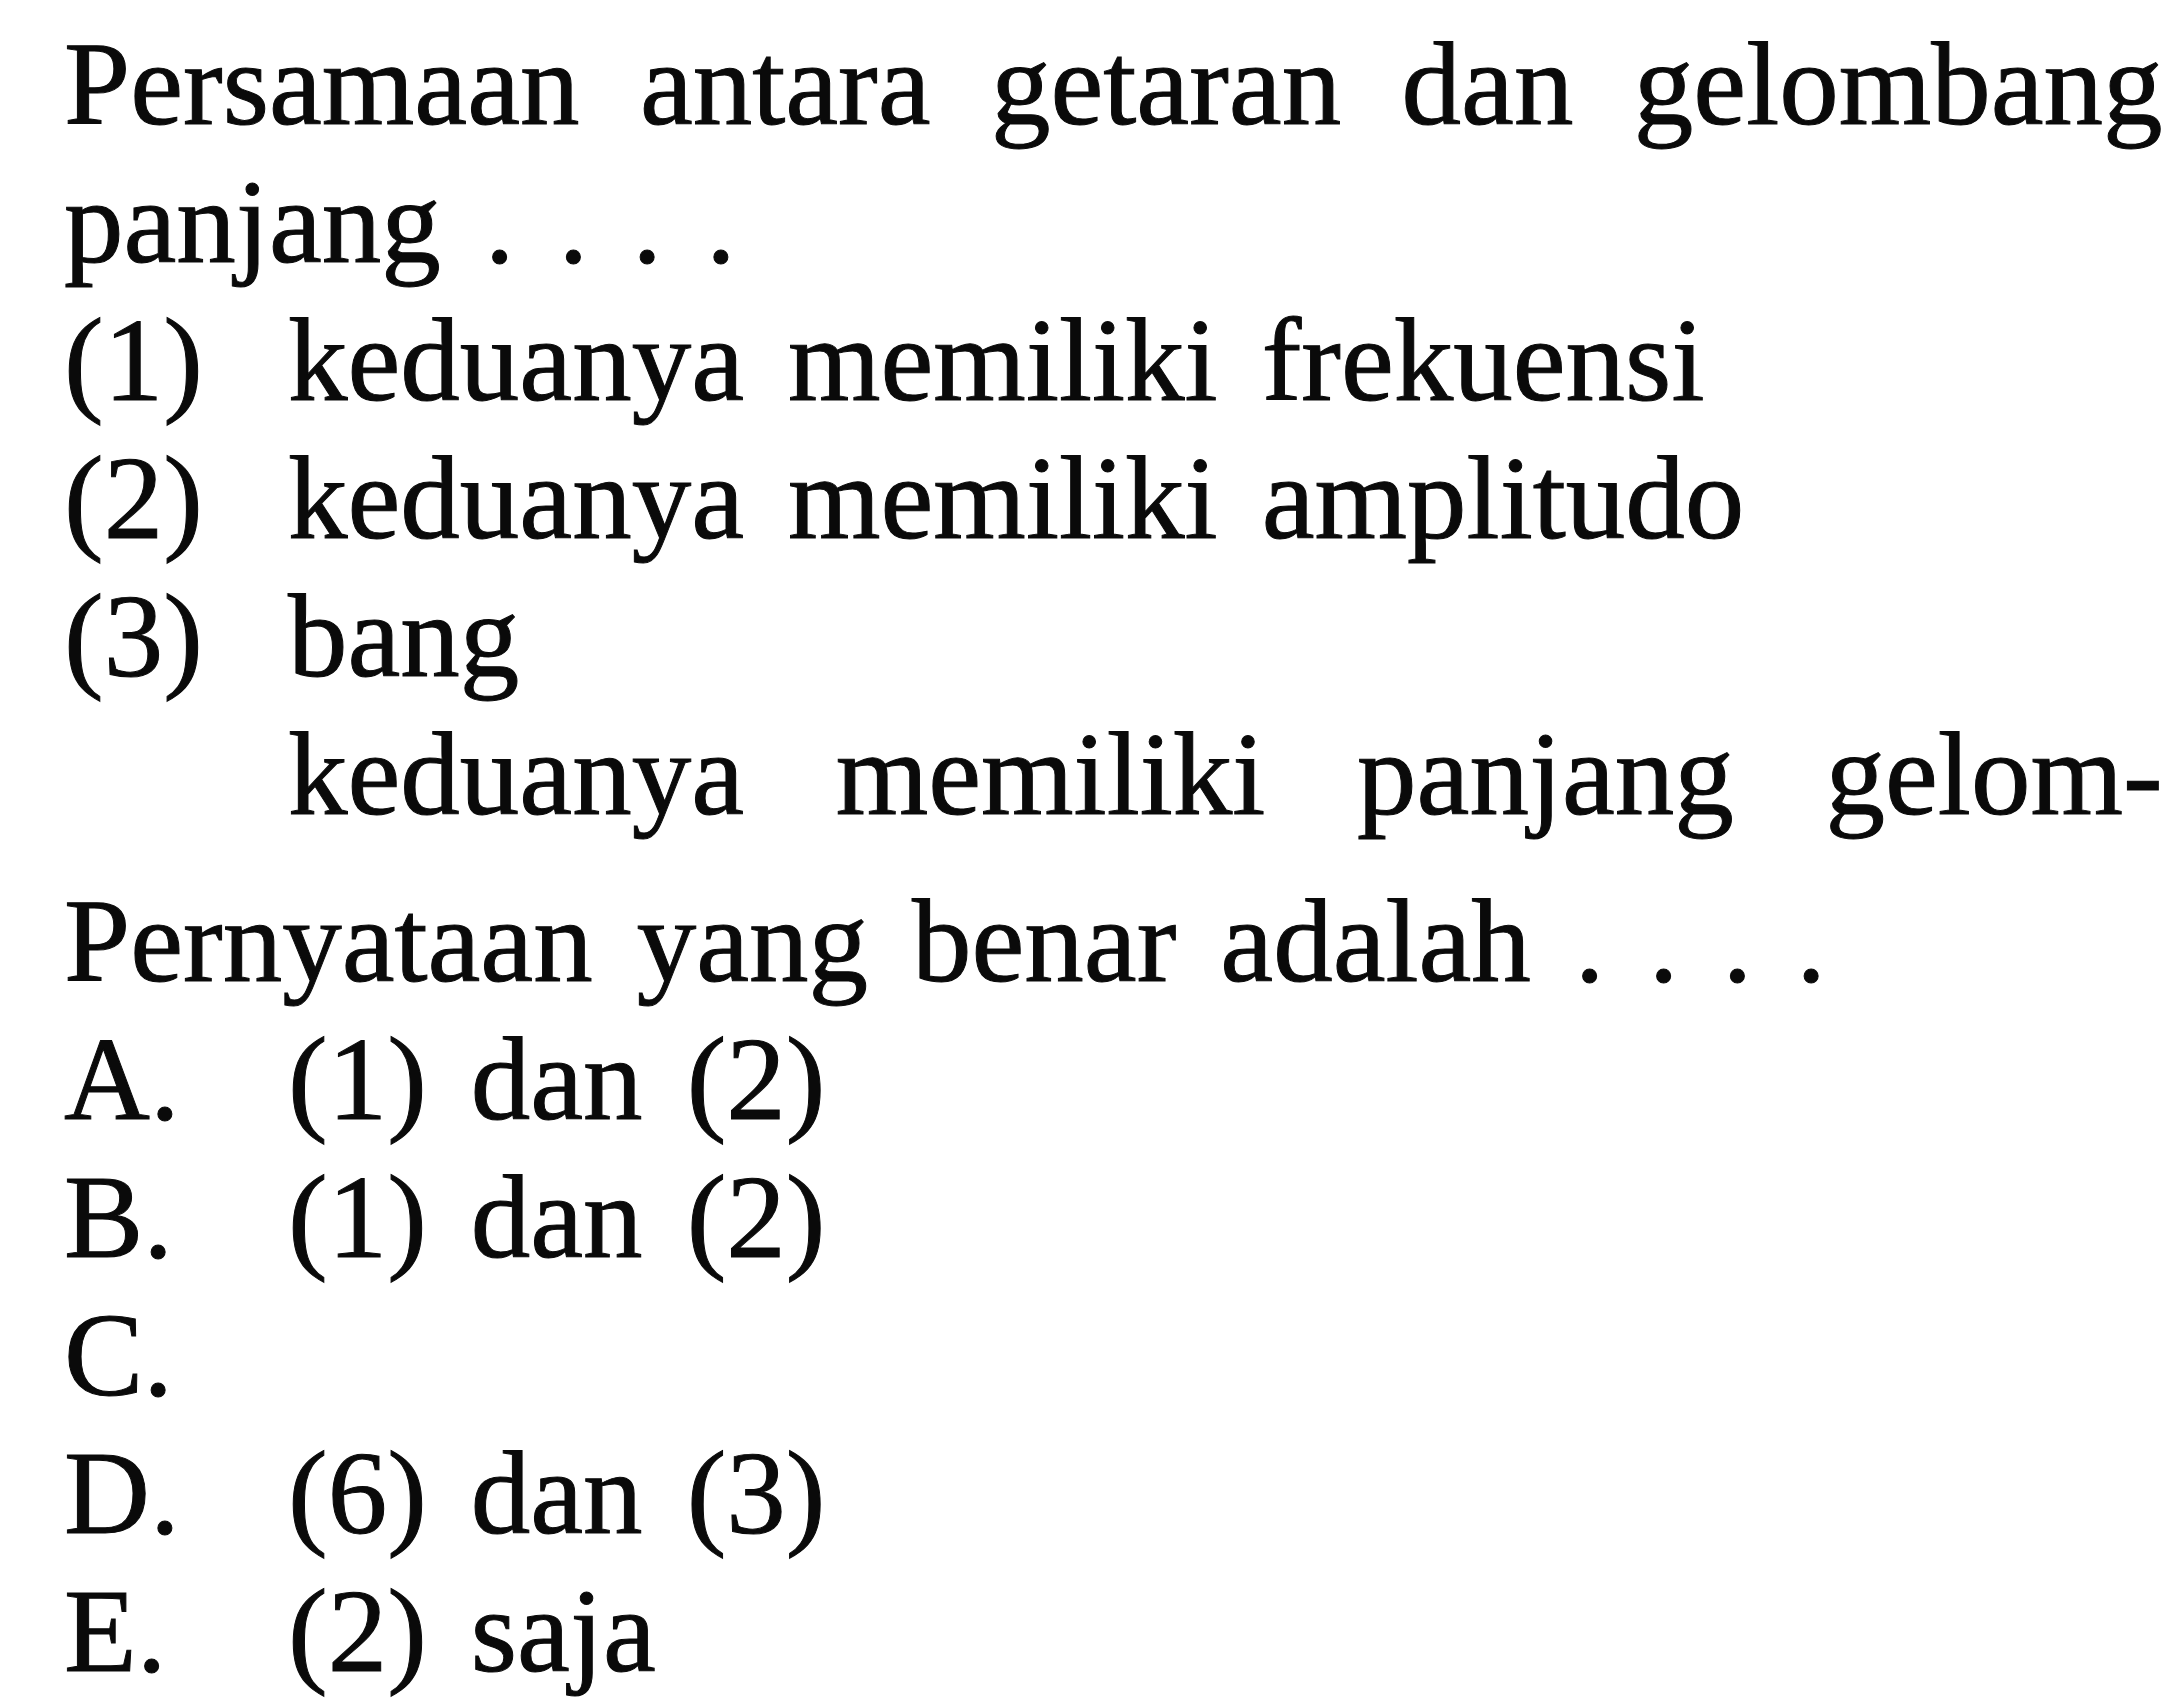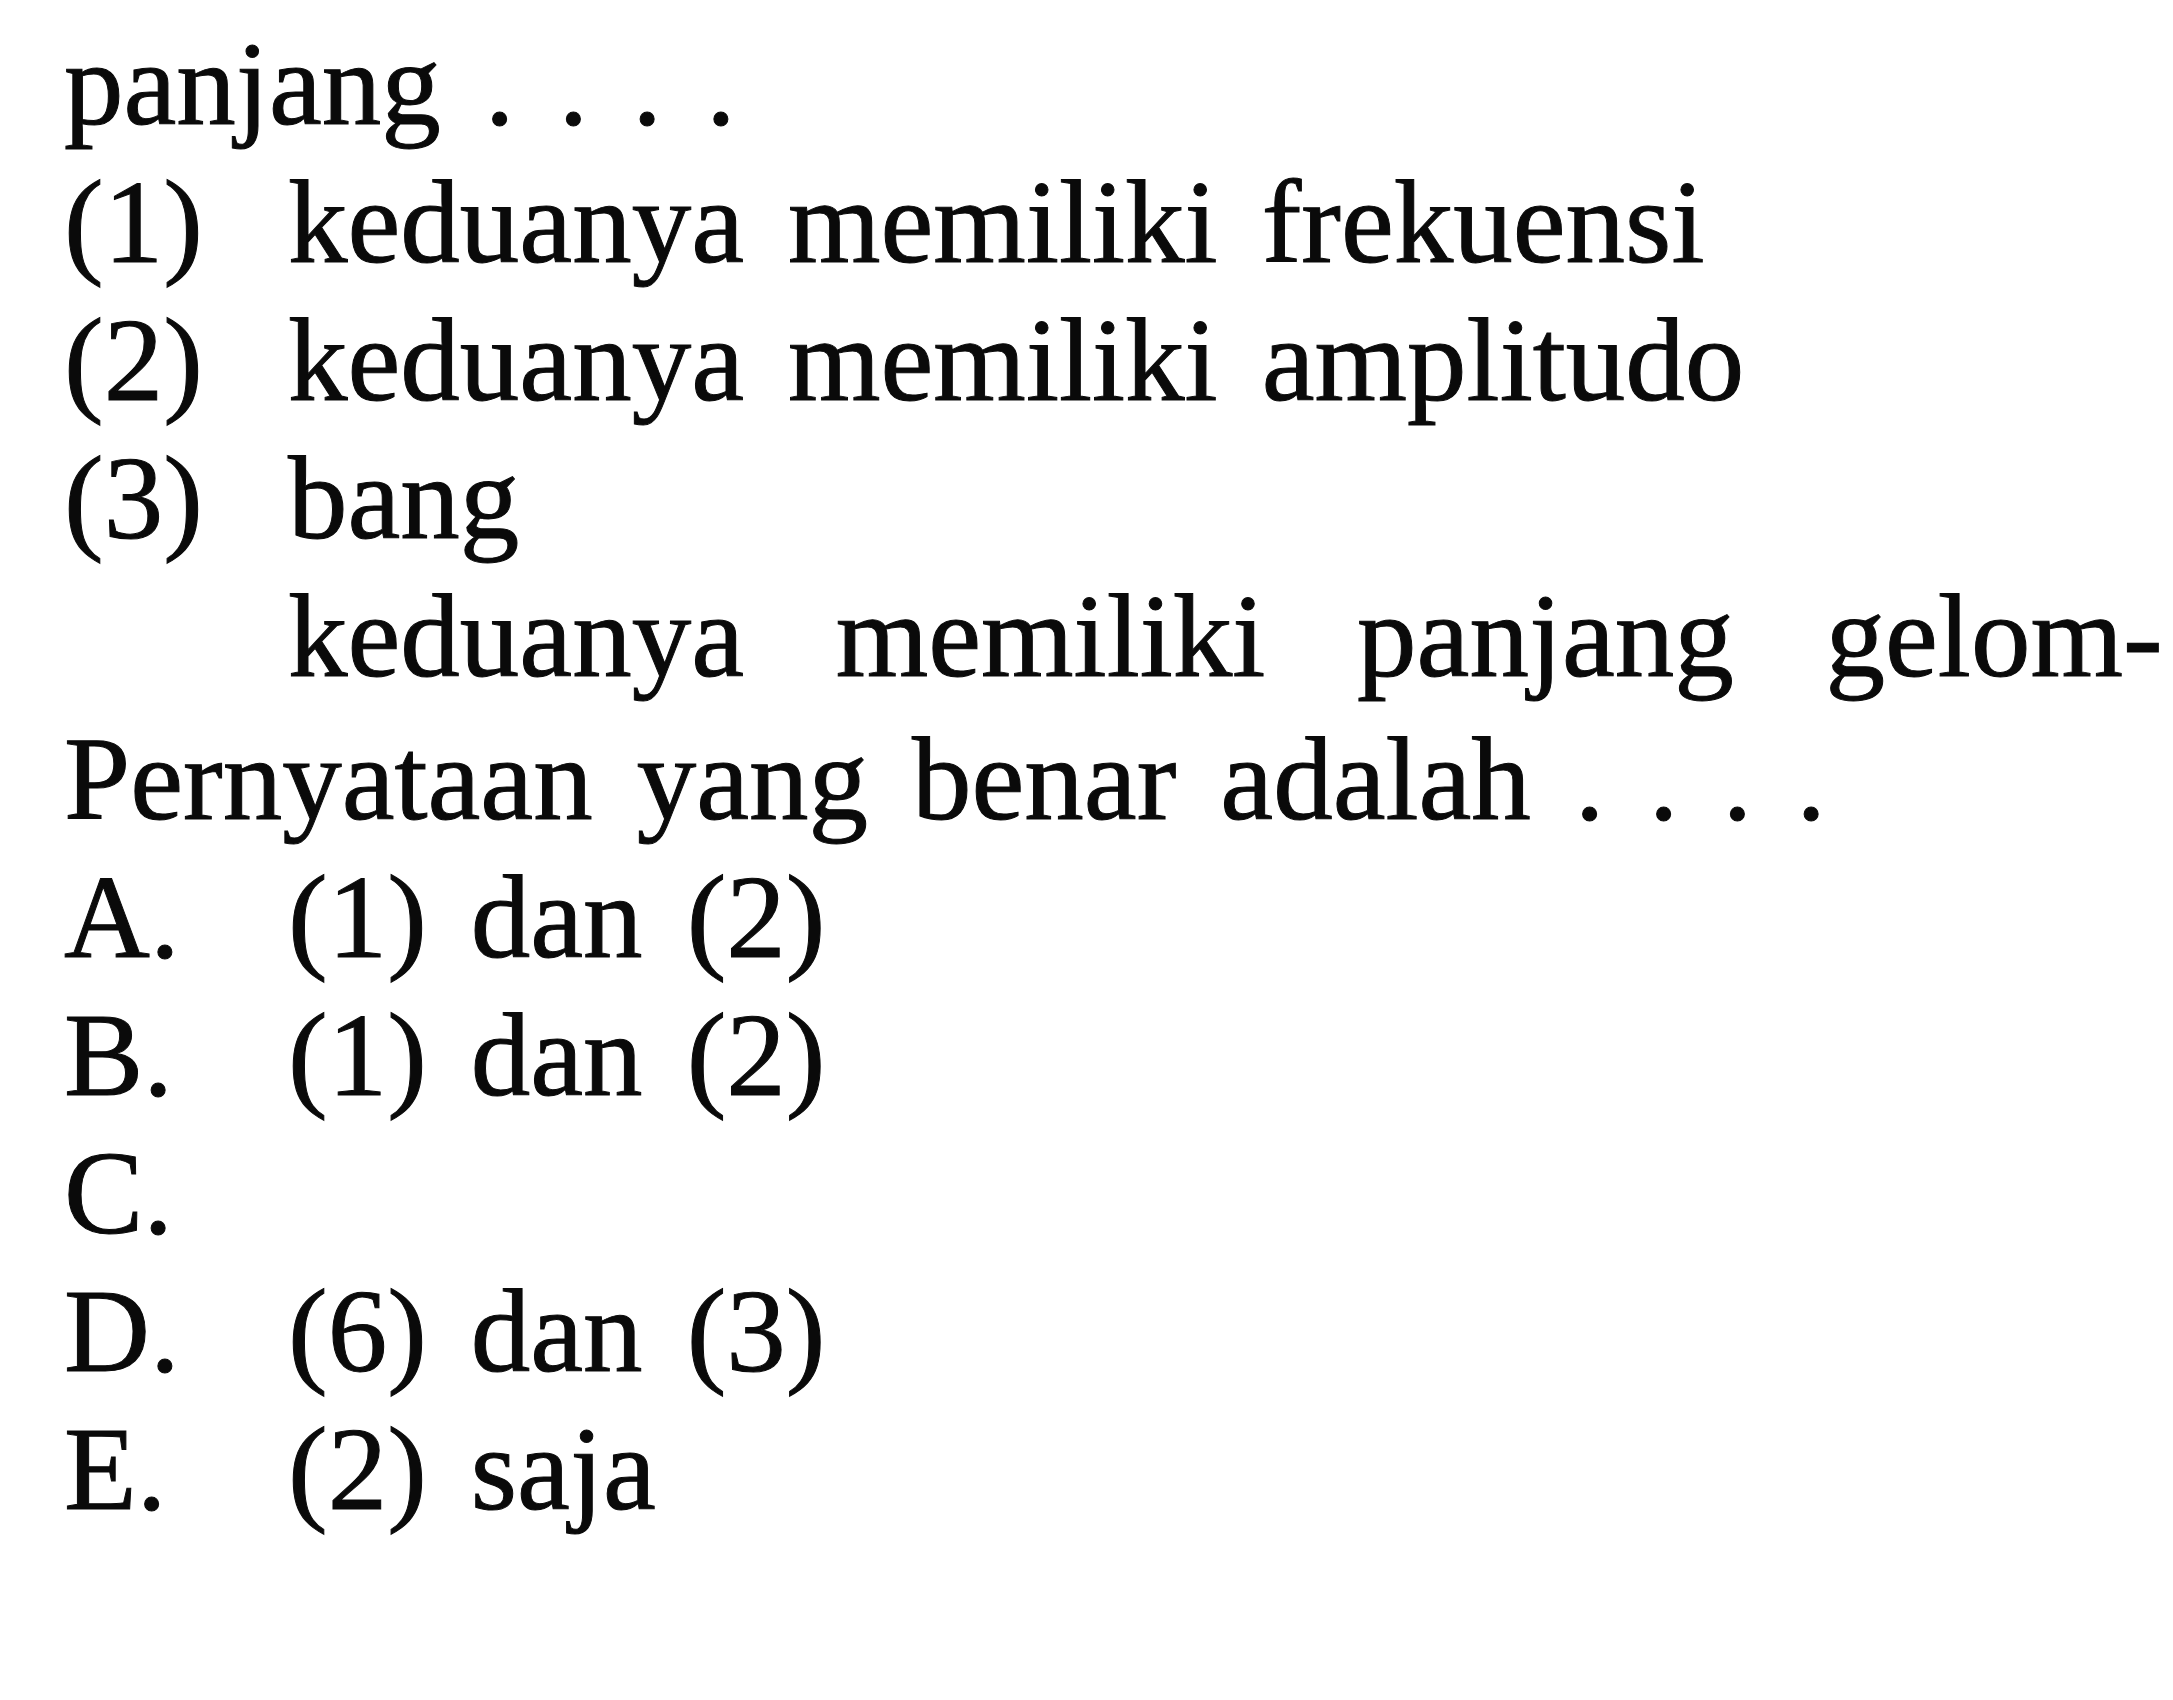--- a/index.html
+++ b/index.html
@@ -23,28 +23,29 @@
     text-align-last: justify;
     word-spacing: normal;
   }
   .row {
     display: grid;
     grid-template-columns: 224px 1fr;
     align-items: baseline;
   }
   .marker, .letter { white-space: nowrap; }
   .block { display: block; }
-  .prompt-line { margin-top: 5px; }
+  .prompt-line { margin-top: 29px; }
 </style>
 </head>
 <body>
 
 <div class="page">
 
   <div class="question">
+    <div class="jline">Persamaan antara getaran dan gelombang</div>
     <div>panjang . . . .</div>
   </div>
 
   <div class="row">
     <span class="marker">(1)</span>
     <span>keduanya memiliki frekuensi</span>
   </div>
 
   <div class="row">
     <span class="marker">(2)</span>

